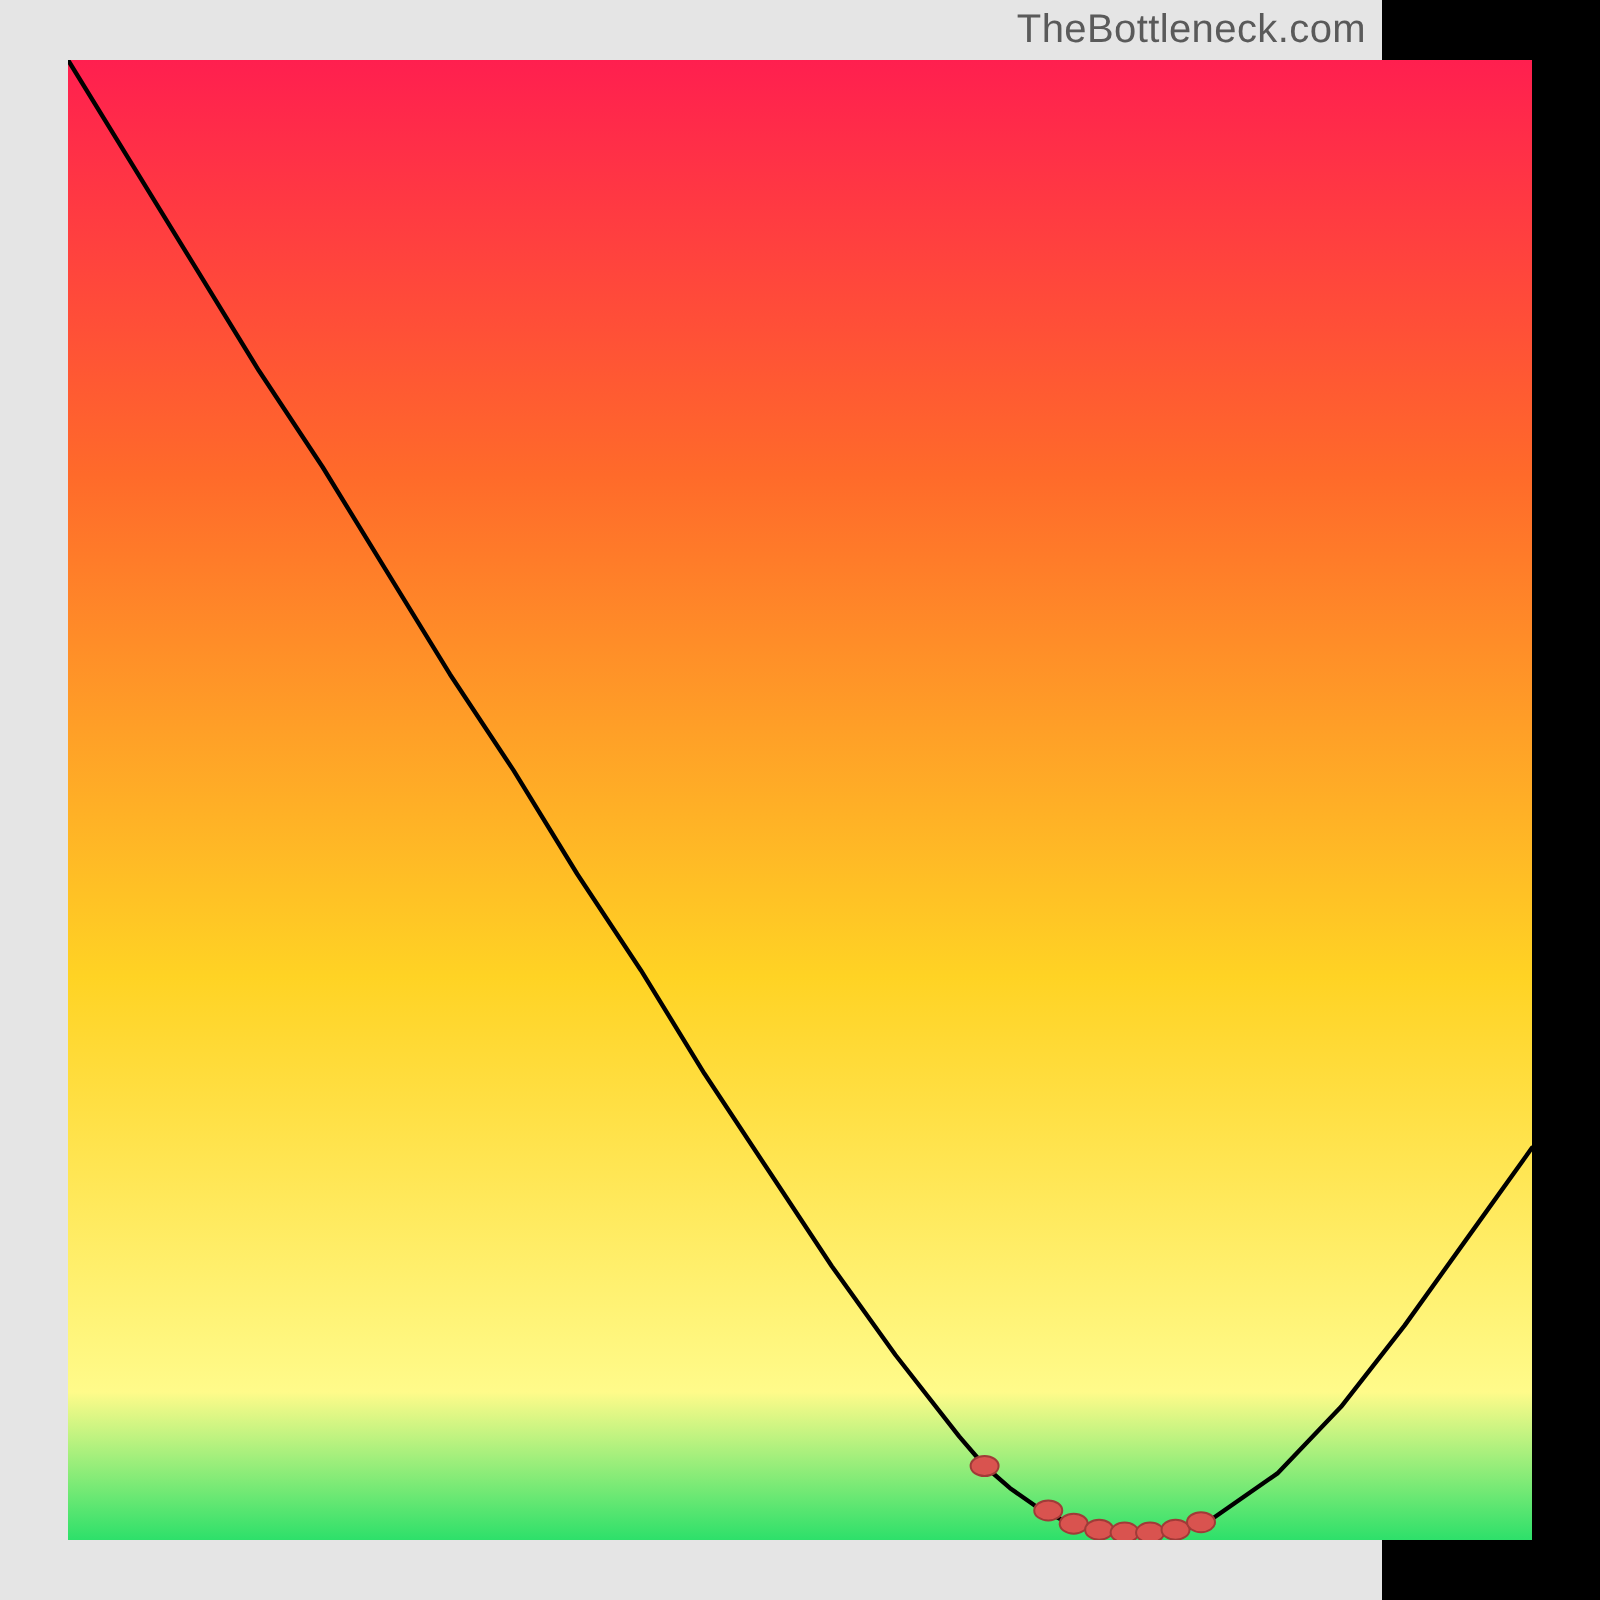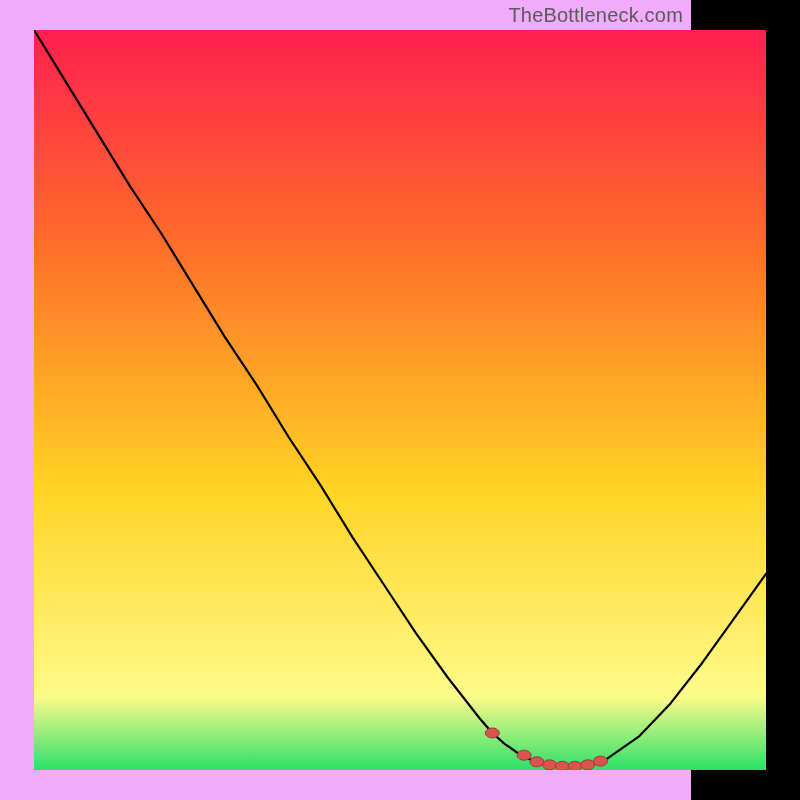--- a/index.html
+++ b/index.html
@@ -8,21 +8,21 @@
     width: 800px;
     height: 800px;
     background: #000;
     overflow: hidden;
     font-family: Arial, Helvetica, sans-serif;
   }
   .frame {
     position: relative;
     width: 691px;
     height: 800px;
-    background: #f0abfc;
+    background: #e5e5e5;
   }
   .watermark {
     position: absolute;
     top: 4px;
     right: 8px;
     color: #5a5a5a;
     font-size: 20px;
     font-weight: 500;
     letter-spacing: 0.2px;
     z-index: 10;

